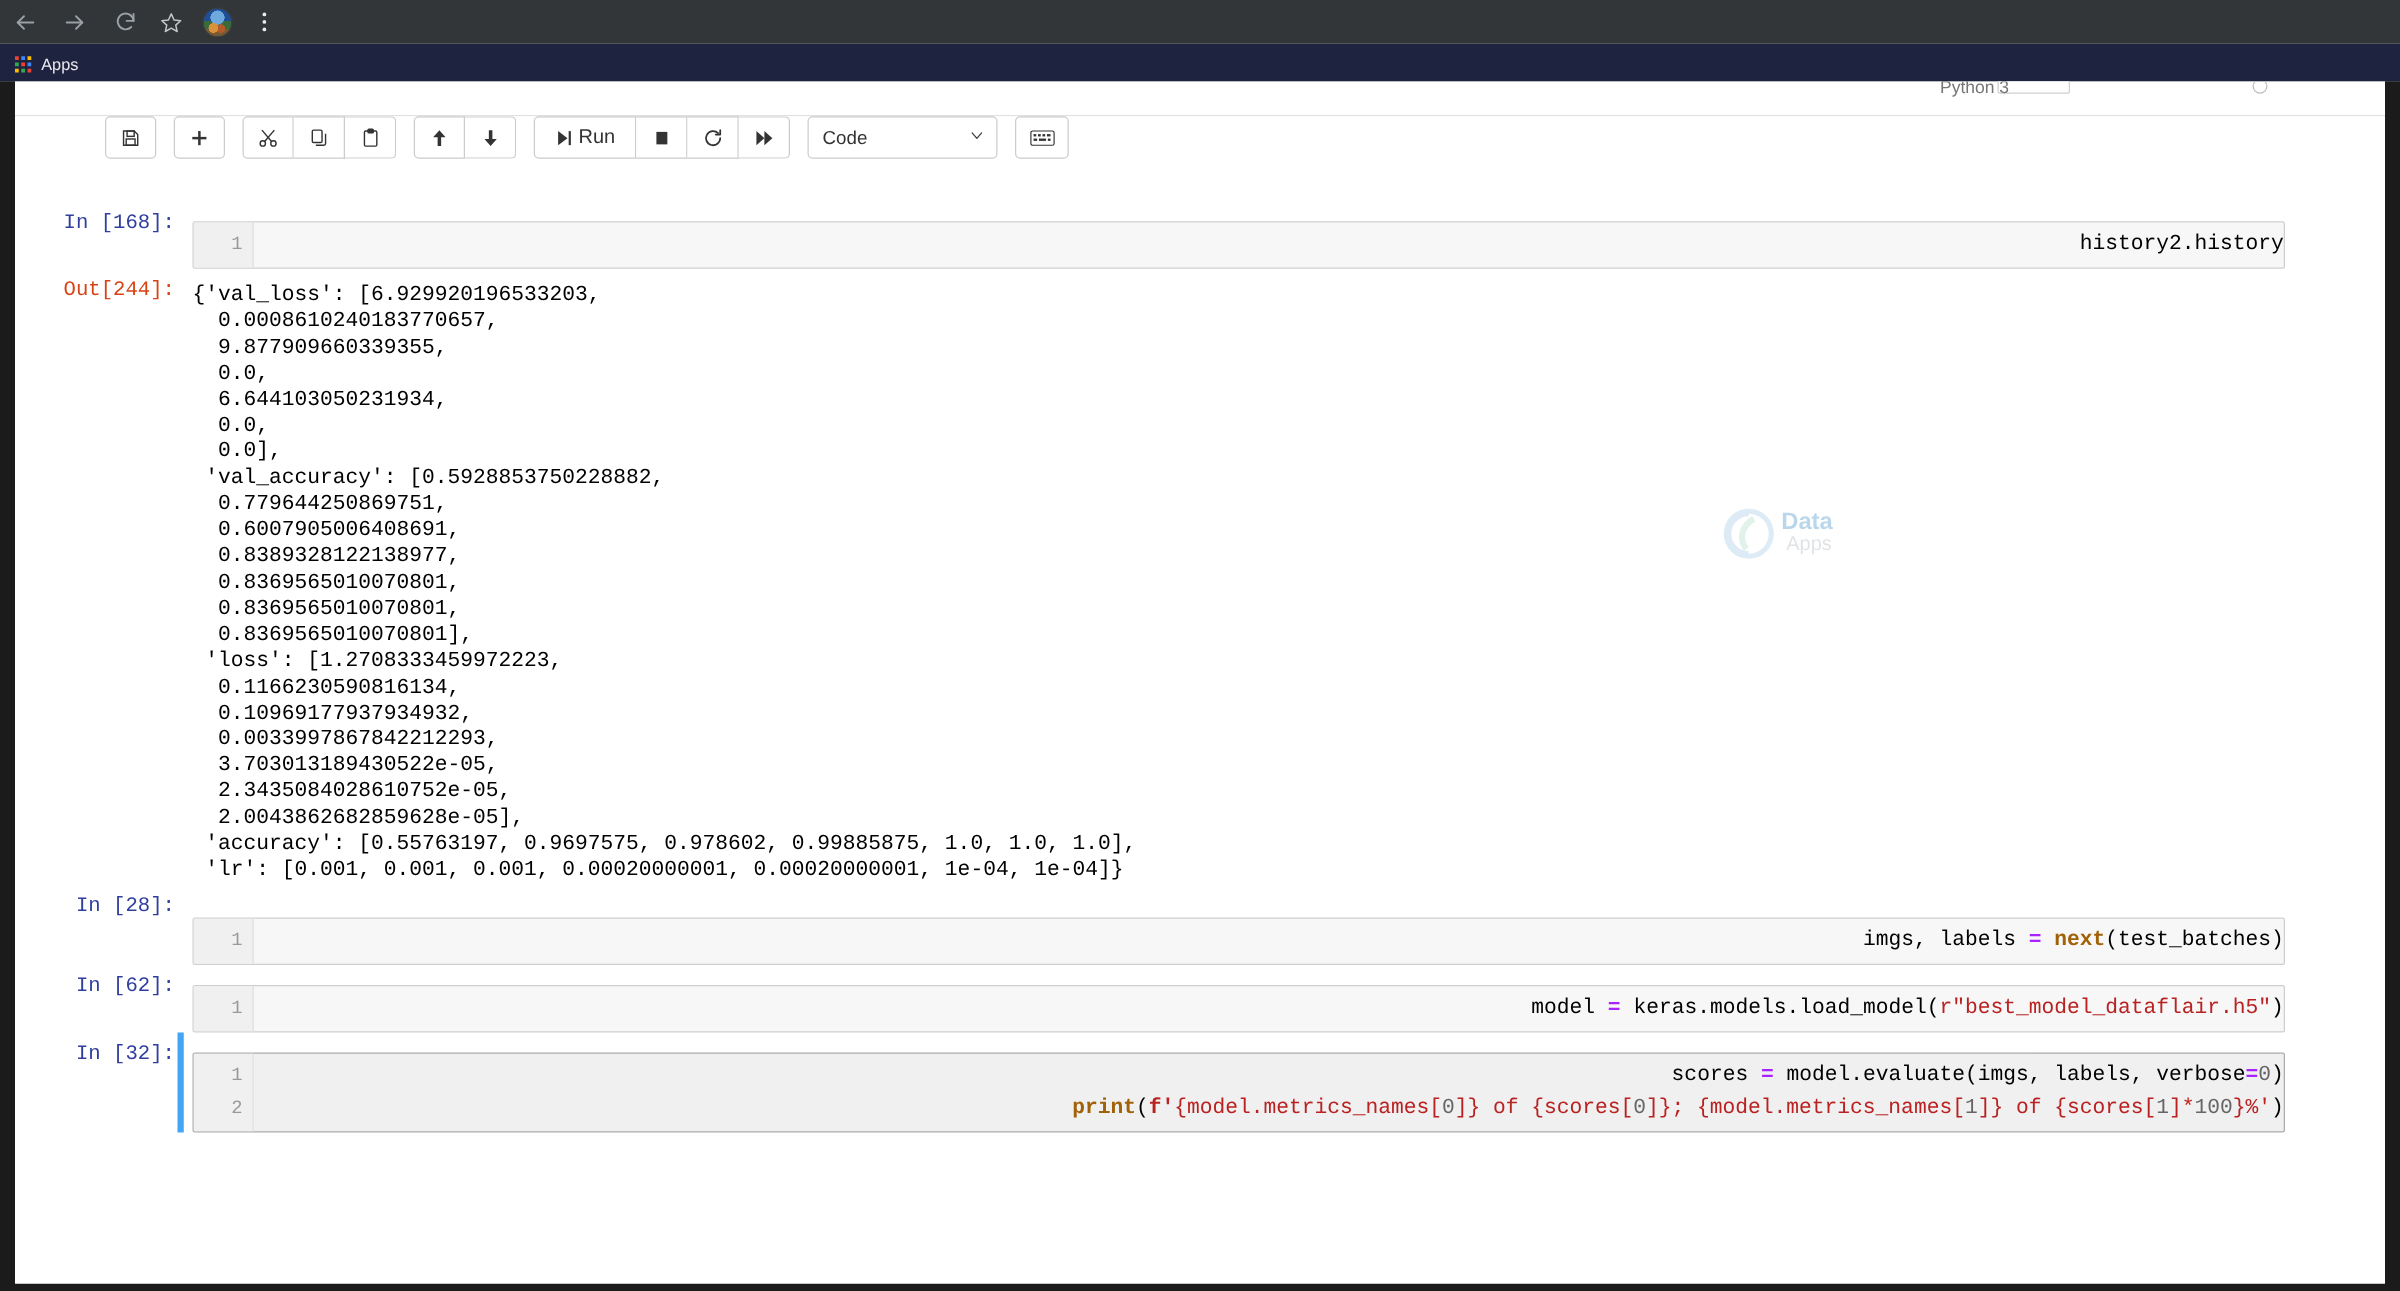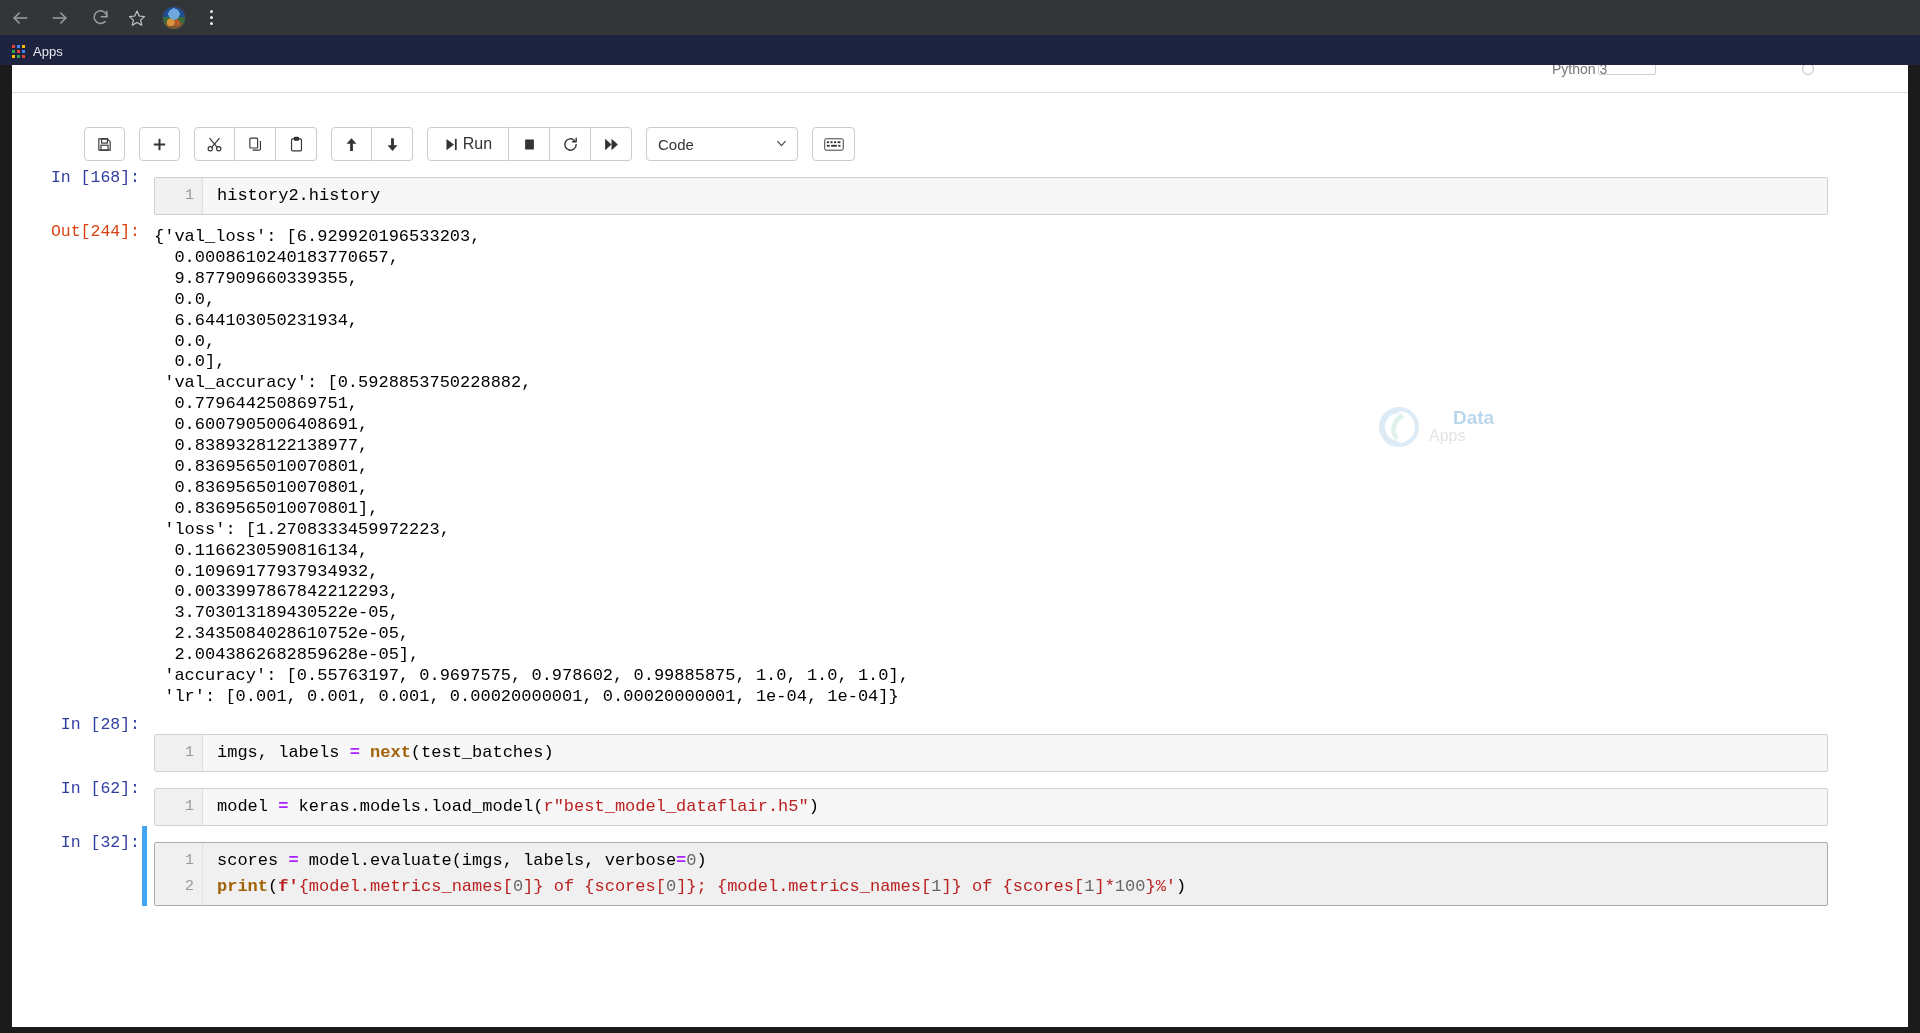--- a/index.html
+++ b/index.html
@@ -101,21 +101,21 @@
   }
   #header-remnant .hr-circle {
     position:absolute; left:1790px; top:-2px; width:12px;height:12px;border-radius:50%;
     border:1.5px solid #bdbdbd;
   }
 
   
   #jupyter-toolbar {
     position:absolute; left:12px; top:28px; width:1896px; height:68px;
     background:#ffffff;
-    display:flex; align-items:flex-end;
+    display:flex; align-items:flex-start;
     padding-left: 72px;
     border-bottom: none;
   }
   .tb-group { display:flex; margin-right: 14px; }
   .tb-btn {
     width: 41px; height: 34px;
     border: 1px solid #cccccc;
     background: #ffffff;
     display:flex; align-items:center; justify-content:center;
     color:#333;
@@ -183,20 +183,21 @@
   }
   .codearea {
     flex:1;
     font-family:"Liberation Mono", monospace;
     font-size:17px;
     line-height:26px;
     color:#000;
     padding: 5px 0 5px 14px;
     white-space:pre;
     overflow:hidden;
+    text-align:right;
   }
   .outarea {
     margin-left: 142px;
     font-family:"Liberation Mono", monospace;
     font-size:17px;
     line-height:20.9px;
     color:#000;
     white-space:pre;
     padding-top: 2px;
   }   
@@ -218,21 +219,21 @@
     position:absolute; left:1377px; top:340px;
     width:130px; height:50px;
     opacity:.30;
     pointer-events:none;
   }
   #dataflair-wm .df-text {
     position:absolute; left:48px; top:2px;
     font-family:"Liberation Sans",sans-serif;
     font-weight:bold; color:#1f7bbf;
   }
-  #dataflair-wm .df-data { font-size:19px;margin-left:28px; }
+  #dataflair-wm .df-data { font-size:19px; }
   #dataflair-wm .df-flair { font-size:16px; color:#9aa6ad; position:absolute; left:52px; top:22px;}
   #bottom-strip {
     position:absolute; left:0; bottom:0; width:1920px; height:6px; background:#1b1b1b;
   }
 </style>
 </head>
 <body>
 
 <div id="browser-chrome">
   <div class="nav-btn">

